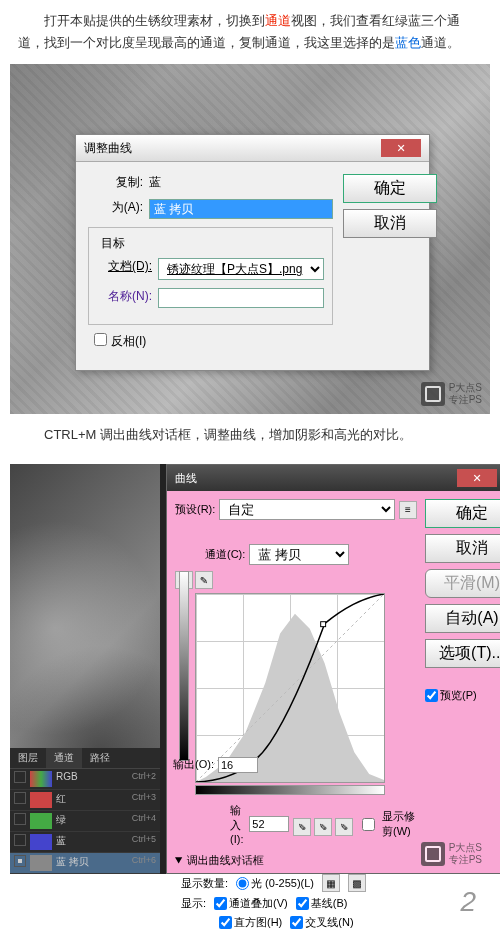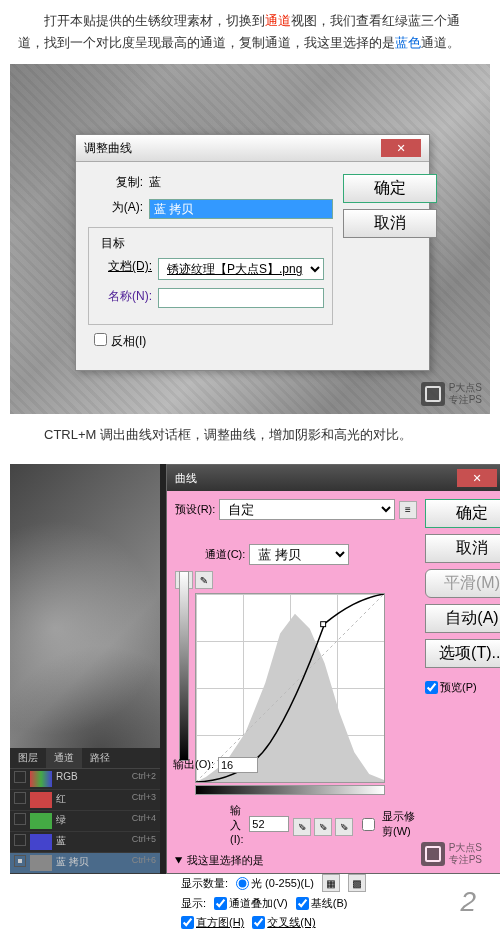--- a/index.html
+++ b/index.html
@@ -220,21 +220,21 @@
             <div class="eyedrop"></div>
             <div class="eyedrop"></div>
             <div class="eyedrop"></div>
           </div>
           <label class="cb">
               <input type="checkbox" style="">
               <span>显示修剪(W)</span>
             </label>
         </div>
         <details class="curve-opts" open="">
-          <summary>我这里选择的是</summary>
+          <summary>调出曲线对话框</summary>
           <div class="opts-grid">
             <div class="opts-row">
               <span>显示数量:</span>
               <label class="cb">
                   <input type="radio" checked="" style="">
                   <span>光 (0-255)(L)</span>
                 </label>
               <div class="crv-icon">▦</div>
               <div class="crv-icon">▩</div>
             </div>
@@ -242,40 +242,40 @@
               <span>显示:</span>
               <label class="cb">
                   <input type="checkbox" checked="" style="">
                   <span>通道叠加(V)</span>
                 </label>
               <label class="cb">
                   <input type="checkbox" checked="" style="">
                   <span>基线(B)</span>
                 </label>
             </div>
-            <div class="opts-row" style="text-decoration:underline;">
+            <div class="opts-row" style="margin-left:38px;">
               <label class="cb">
                   <input type="checkbox" checked="" style="">
                   <span>直方图(H)</span>
                 </label>
               <label class="cb">
                   <input type="checkbox" checked="" style="">
                   <span>交叉线(N)</span>
                 </label>
             </div>
           </div>
         </details>
       </div>
       <div class="curves-side">
         <div class="dlg-btn primary">确定</div>
         <div class="dlg-btn">取消</div>
         <div class="dlg-btn" style="color:#999;border-radius:6px;">平滑(M)</div>
         <div class="dlg-btn">自动(A)</div>
         <div class="dlg-btn">选项(T)...</div>
-        <label class="cb" style="margin-top:6px; font-size:11px;justify-content:center;">
+        <label class="cb" style="margin-top:14px; font-size:11px;justify-content:center;">
             <input type="checkbox" checked="" style="">
             <span>预览(P)</span>
           </label>
       </div>
     </div>
   </div>
 
   <div class="watermark" style="right:8px; bottom:8px;">
     <div class="wm-icon"></div>
     <div class="wm-text">

